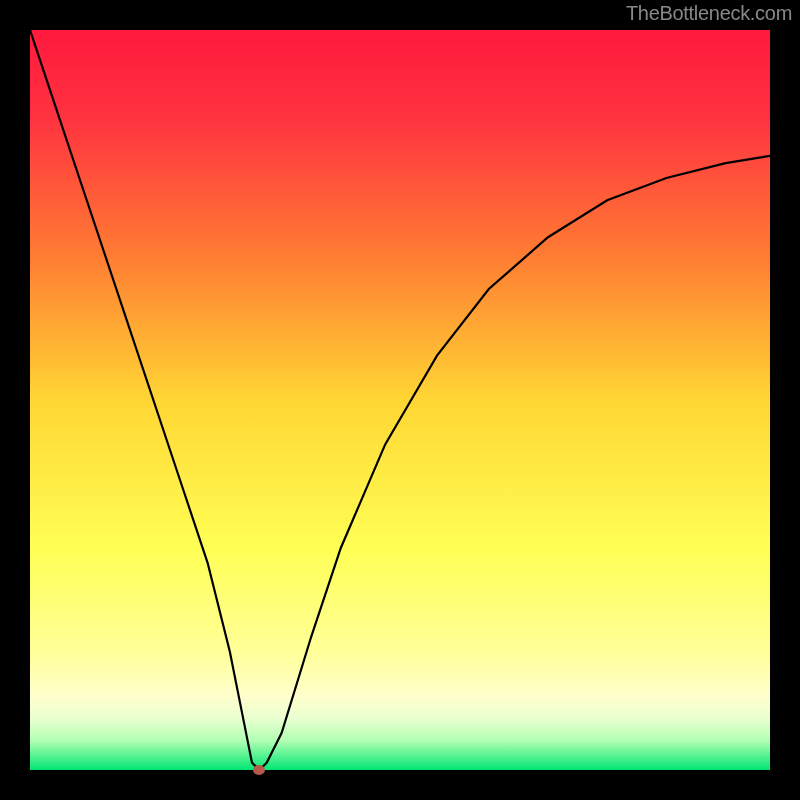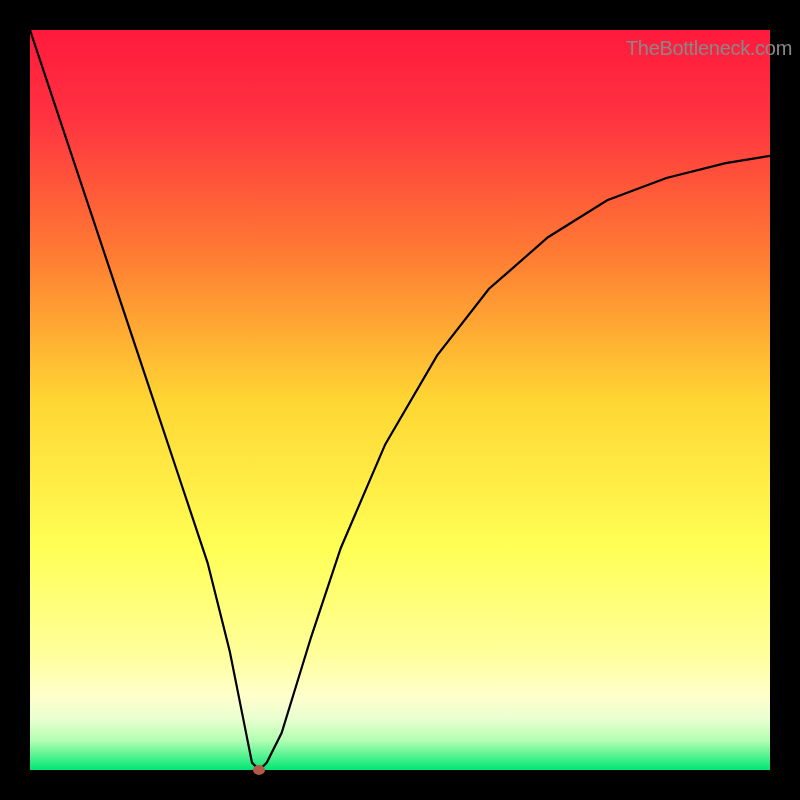--- a/index.html
+++ b/index.html
@@ -17,21 +17,20 @@
   }
   .watermark {
     position: absolute;
     top: 2px;
     right: 8px;
     color: #888;
     font-size: 20px;
     font-weight: 500;
     z-index: 10;
     letter-spacing: -0.3px;
-    margin-top: 35px;
   }
   .frame {
     position: absolute;
     left: 30px;
     top: 30px;
     width: 740px;
     height: 740px;
     background: #000;
   }
   .plot-area {

